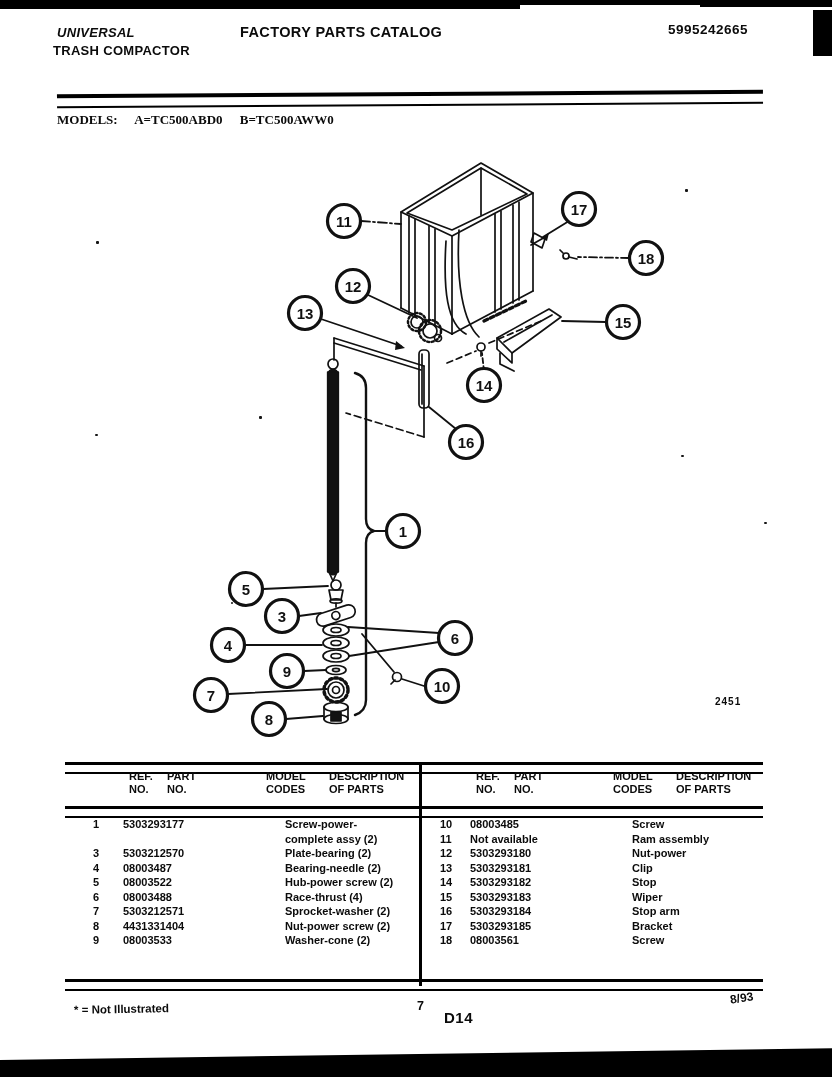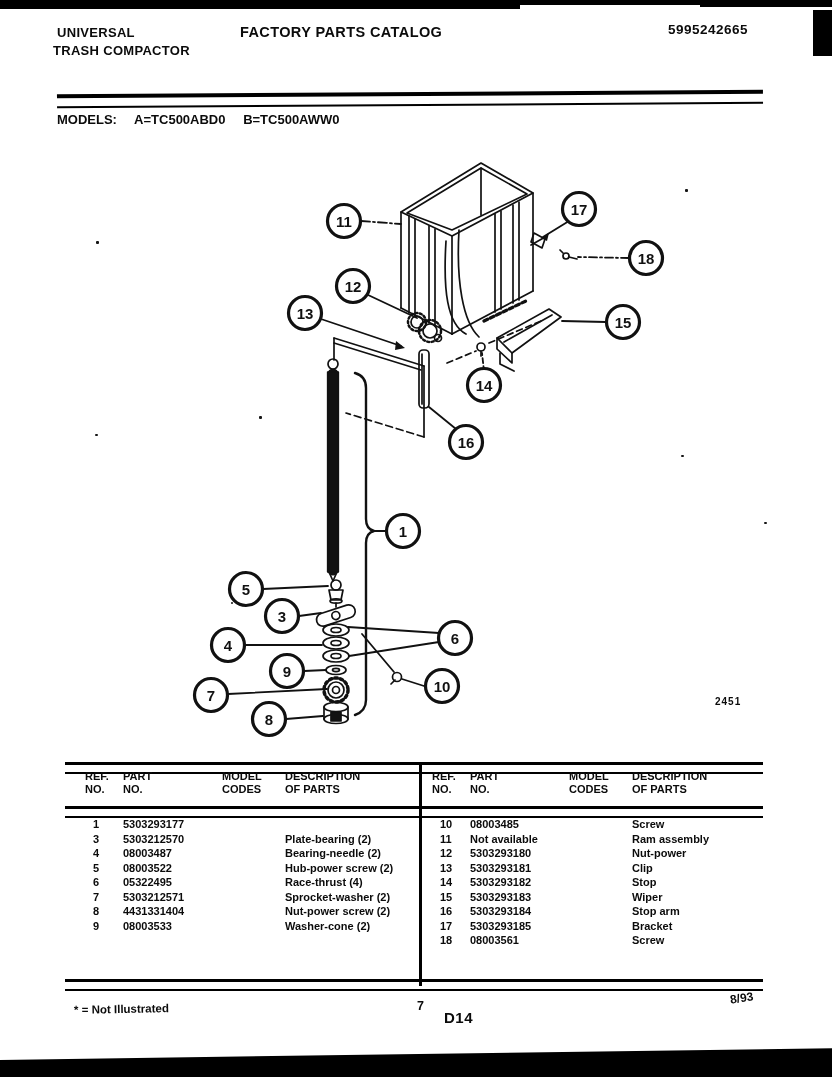--- a/index.html
+++ b/index.html
@@ -10,37 +10,37 @@
   }
   .abs{position:absolute;}
   
   .scan-strip-top{left:0;top:0;width:832px;height:5px;background:#000;}
   .scan-lump-a{left:0;top:0;width:520px;height:9px;background:#000;}
   .scan-lump-b{left:700px;top:0;width:132px;height:7px;background:#000;}
   .scan-blob-right{left:813px;top:10px;width:19px;height:46px;background:#000;}
   .scan-bar-bottom{left:-12px;top:1054px;width:870px;height:34px;background:#000;transform:rotate(-0.8deg);}
   .speck{background:#151515;border-radius:1px;}
   
-  .brand1{left:57px;top:25px;font-size:13px;letter-spacing:.3px;}
+  .brand1{left:57px;top:25px;font-size:13px;letter-spacing:.3px;font-style:italic;}
   .brand2{left:53px;top:43px;font-size:13px;letter-spacing:.3px;}
   .doc-title{left:240px;top:24px;width:330px;text-align:left;font-size:14.5px;letter-spacing:.4px;}
   .pub-num{left:668px;top:22px;font-size:13.5px;letter-spacing:.5px;}
   .header-rule{left:57px;top:92px;width:706px;height:8px;border-top:4px solid #000;border-bottom:2px solid #000;transform:rotate(-0.35deg);}
-  .models-line{left:57px;top:112px;font-size:13px;}
+  .models-line{left:57px;top:112px;font-size:13px;font-family:Liberation Serif, serif;}
   .models-line span{margin-right:14px;}
   
   svg.diagram{left:0;top:0;}
   .fig-num{left:715px;top:696px;font-size:10px;letter-spacing:1px;}
   
   .tbl-rule{left:65px;width:698px;height:7px;border-top:3px solid #000;border-bottom:2px solid #000;}
   .tbl-rule-top{top:762px;}
   .tbl-rule-mid{top:806px;}
   .tbl-rule-bot{top:979px;}
   .tbl-divider{left:419px;top:762px;width:3px;height:224px;background:#000;}
-  .half-head{top:770px;font-size:11px;line-height:13px;display:flex;}
+  .half-head{top:770px;font-size:11px;line-height:13px;display:flex;margin-left:44px;}
   .half-head .h-ref{width:38px;}
   .half-head .h-part{width:99px;}
   .half-head .h-codes{width:63px;}
   .half-head .h-desc{width:135px;}
   .head-left{left:85px;}
   .head-right{left:432px;}
   .body-left{left:85px;top:817px;width:334px;}
   .body-right{left:432px;top:817px;width:330px;}
   .parts-body{font-size:11px;line-height:14.5px;}
   .parts-row{display:flex;align-items:flex-start;}
@@ -331,20 +331,22 @@
       <div>DESCRIPTION</div>
       <div>OF PARTS</div>
     </div>
 </div>
 
 <div id="left-rows" class="abs parts-body body-left">
     <div class="parts-row">
       <span class="c-ref">1</span>
       <span class="c-part">5303293177</span>
       <span class="c-codes"></span>
+      <span class="c-desc">Screw-power-
+complete assy (2)</span>
     </div>
     <div class="parts-row">
       <span class="c-ref">3</span>
       <span class="c-part">5303212570</span>
       <span class="c-codes"></span>
       <span class="c-desc">Plate-bearing (2)</span>
     </div>
     <div class="parts-row">
       <span class="c-ref">4</span>
       <span class="c-part">08003487</span>
@@ -352,21 +354,21 @@
       <span class="c-desc">Bearing-needle (2)</span>
     </div>
     <div class="parts-row">
       <span class="c-ref">5</span>
       <span class="c-part">08003522</span>
       <span class="c-codes"></span>
       <span class="c-desc">Hub-power screw (2)</span>
     </div>
     <div class="parts-row">
       <span class="c-ref">6</span>
-      <span class="c-part">05322495</span>
+      <span class="c-part">08003488</span>
       <span class="c-codes"></span>
       <span class="c-desc">Race-thrust (4)</span>
     </div>
     <div class="parts-row">
       <span class="c-ref">7</span>
       <span class="c-part">5303212571</span>
       <span class="c-codes"></span>
       <span class="c-desc">Sprocket-washer (2)</span>
     </div>
     <div class="parts-row">

